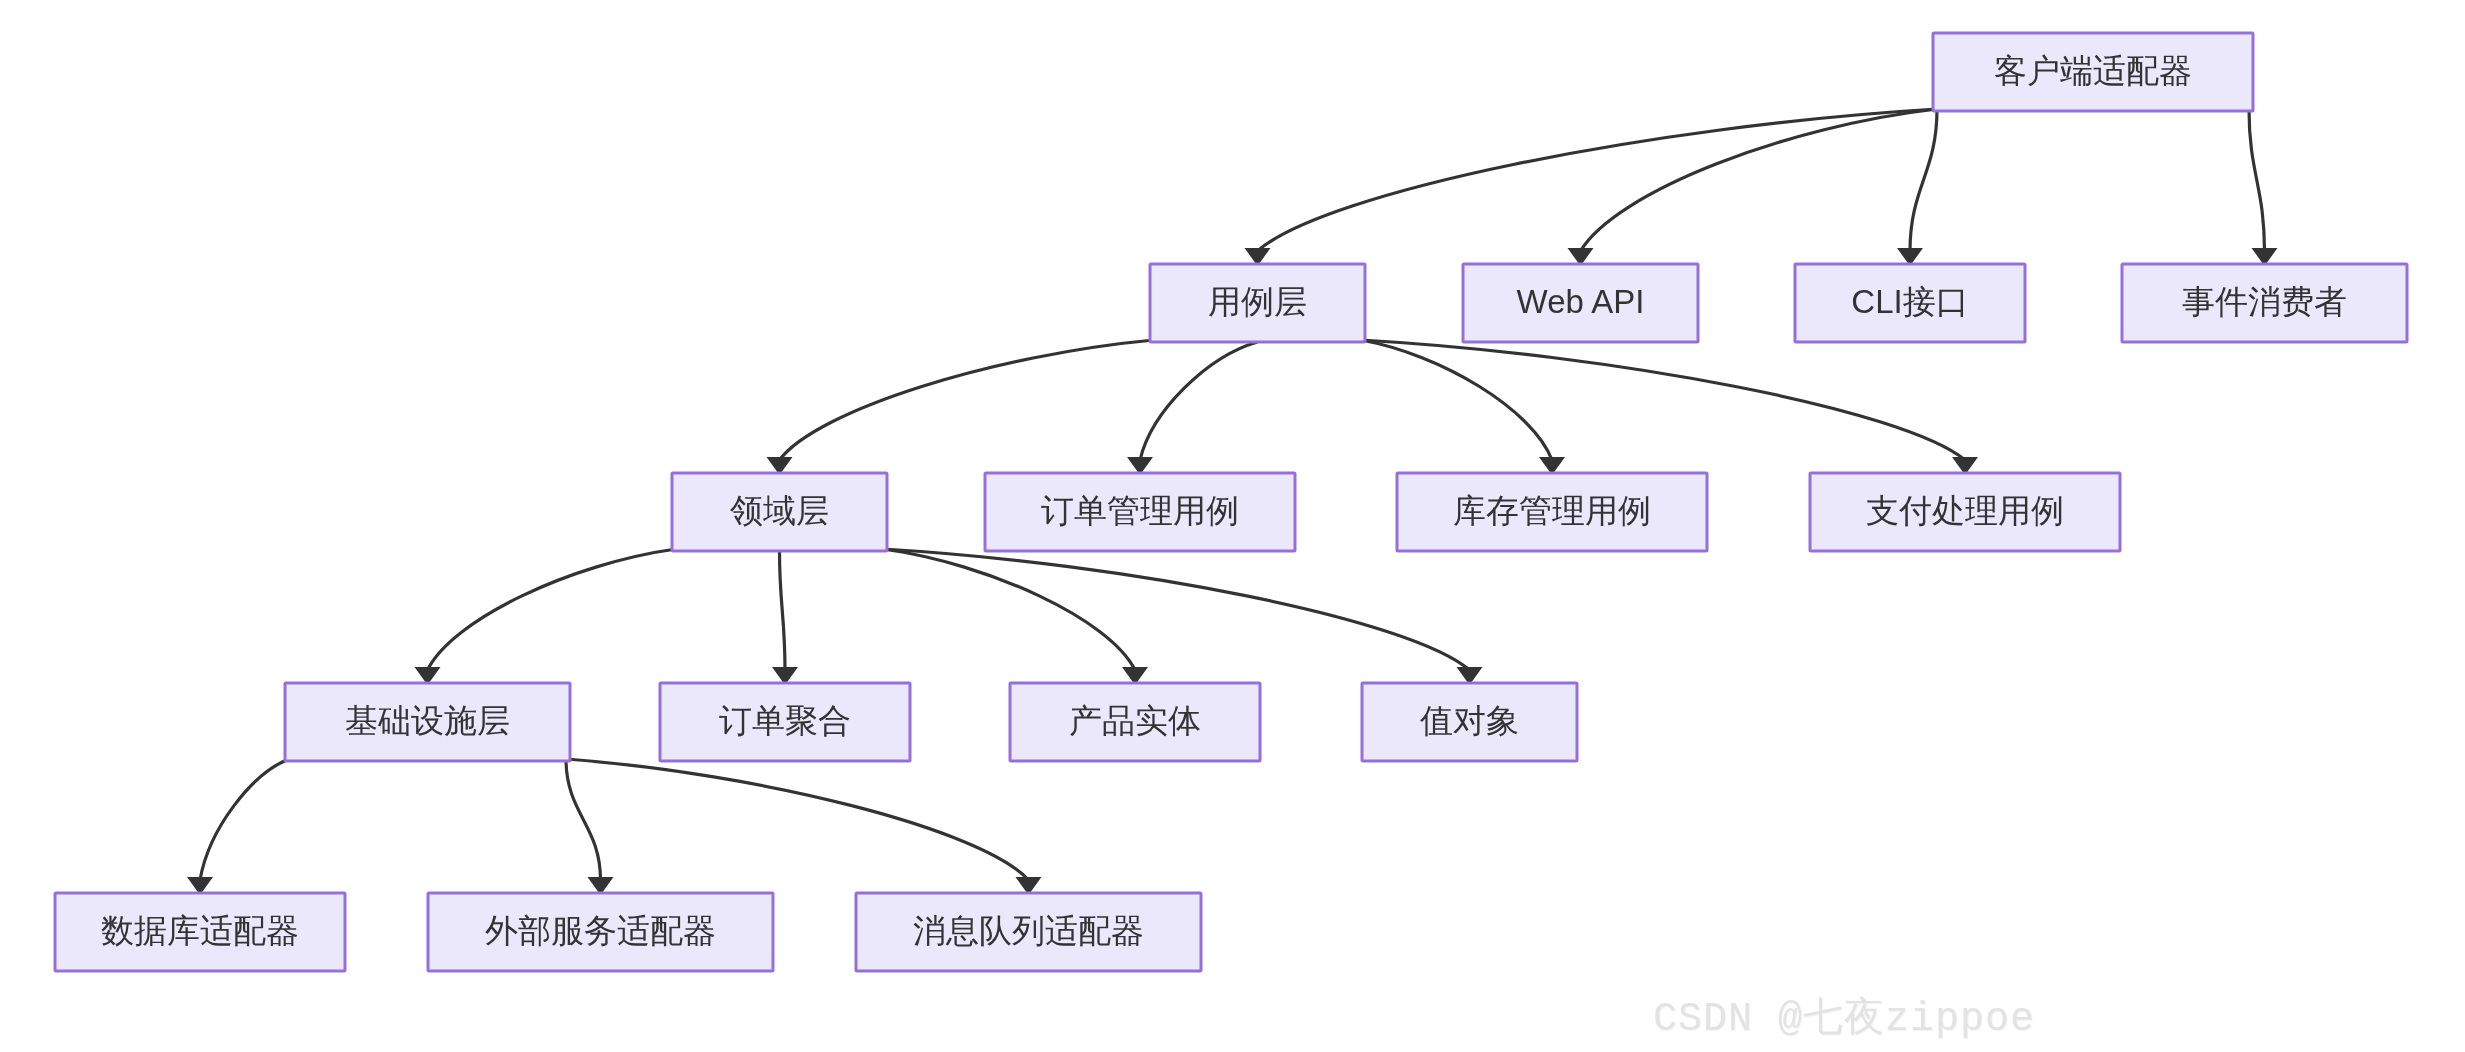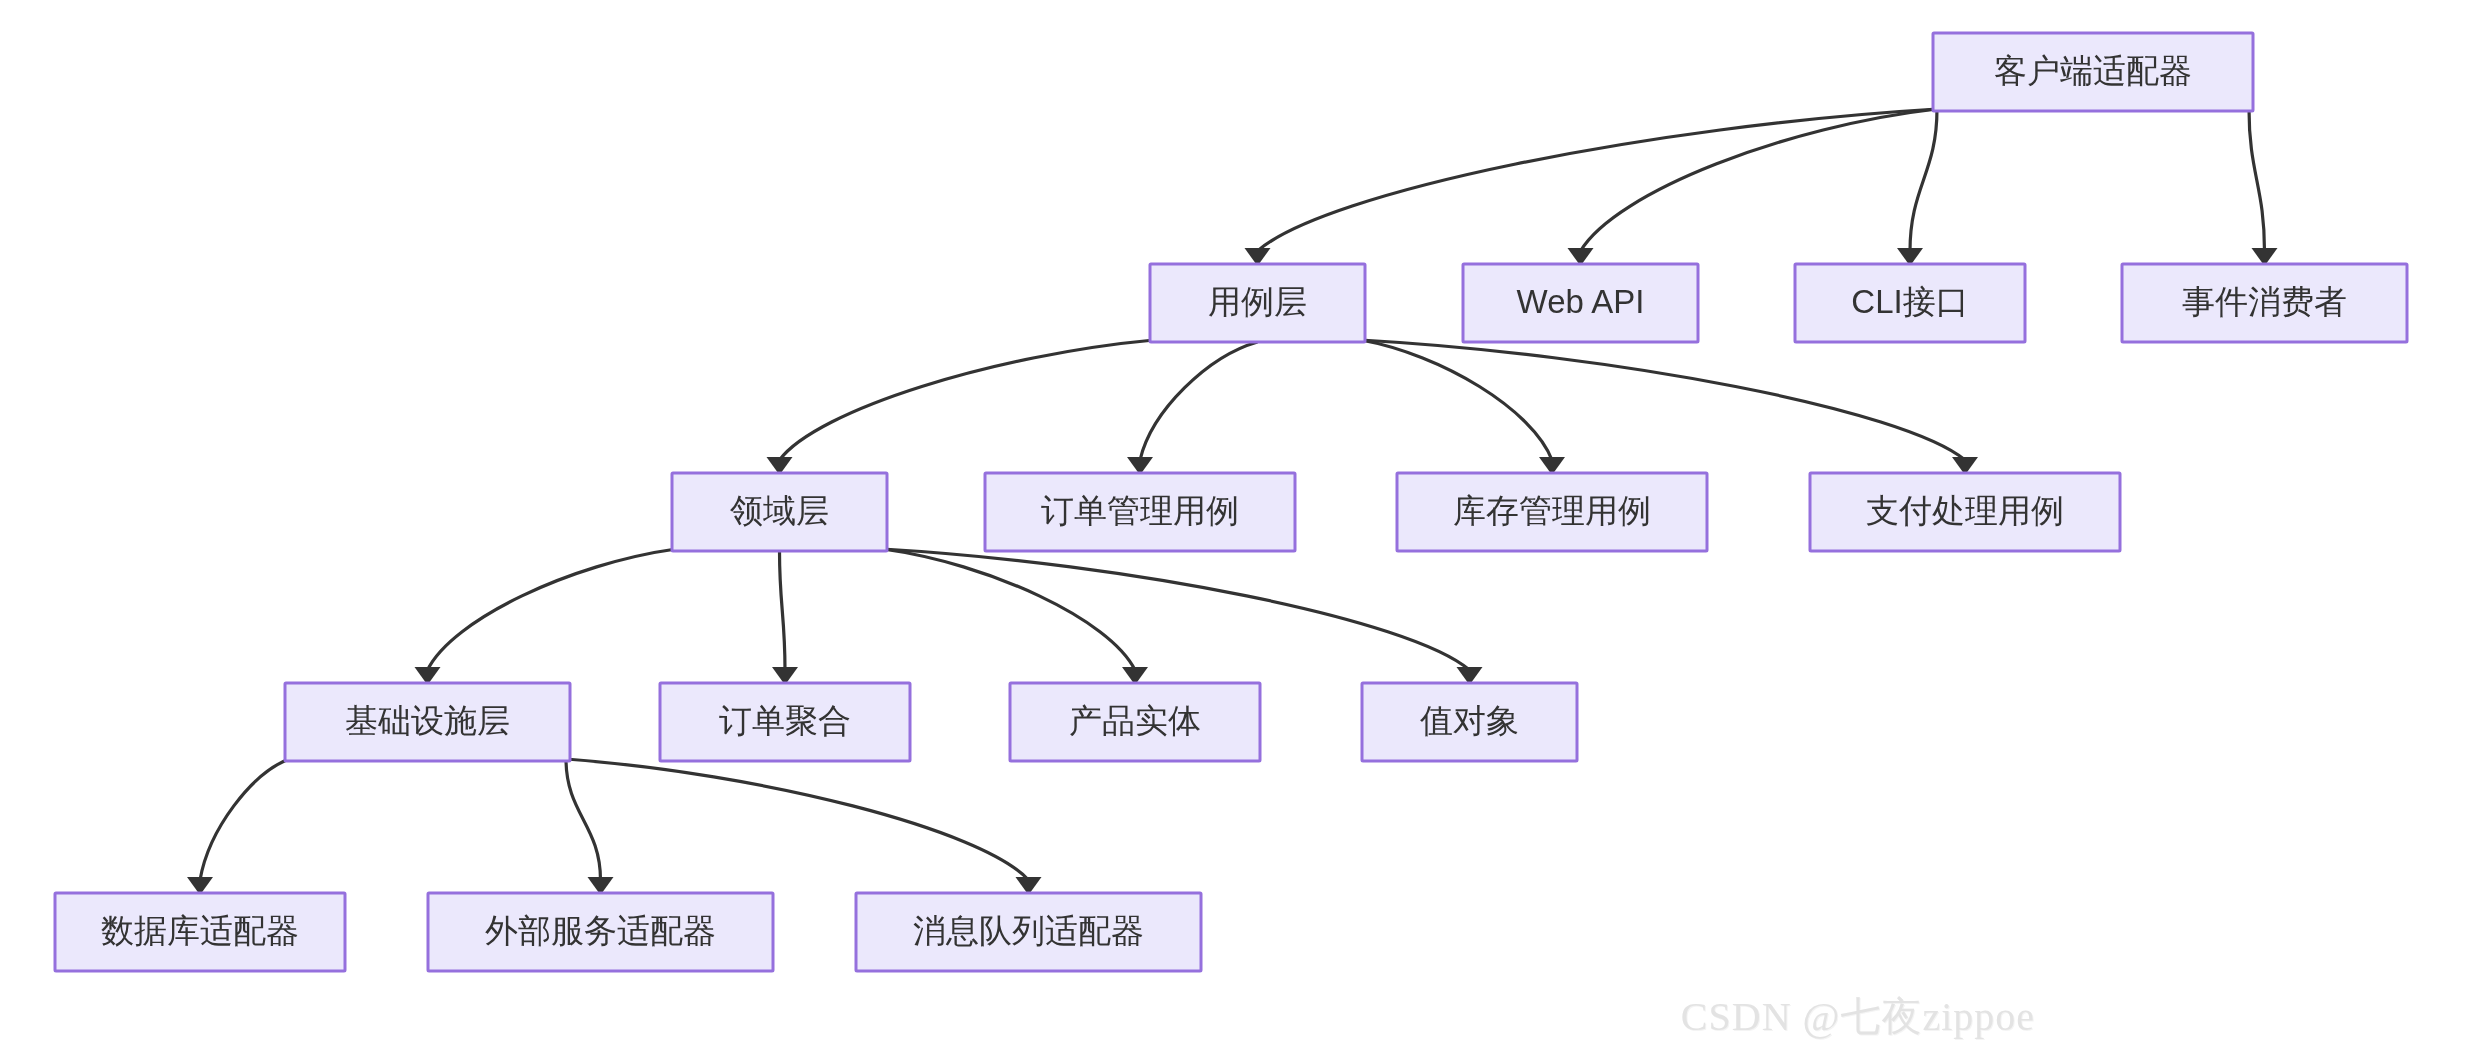--- a/index.html
+++ b/index.html
@@ -46,21 +46,21 @@
     stroke-linecap: butt;
   }
   .edge-arrow {
     fill: #333333;
     stroke: none;
   }
   .watermark {
     position: absolute;
     right: 18px;
     bottom: 8px;
-    font-family: Liberation Serif, serif;
+    font-family: Liberation Mono, monospace;
     font-size: 40px;
     color: #e3e3e3;
     letter-spacing: 1px;
     text-shadow: 1px 1px 0 #f4f4f4;
     user-select: none;
     pointer-events: none;
   }
 </style>
 </head>
 <body>

